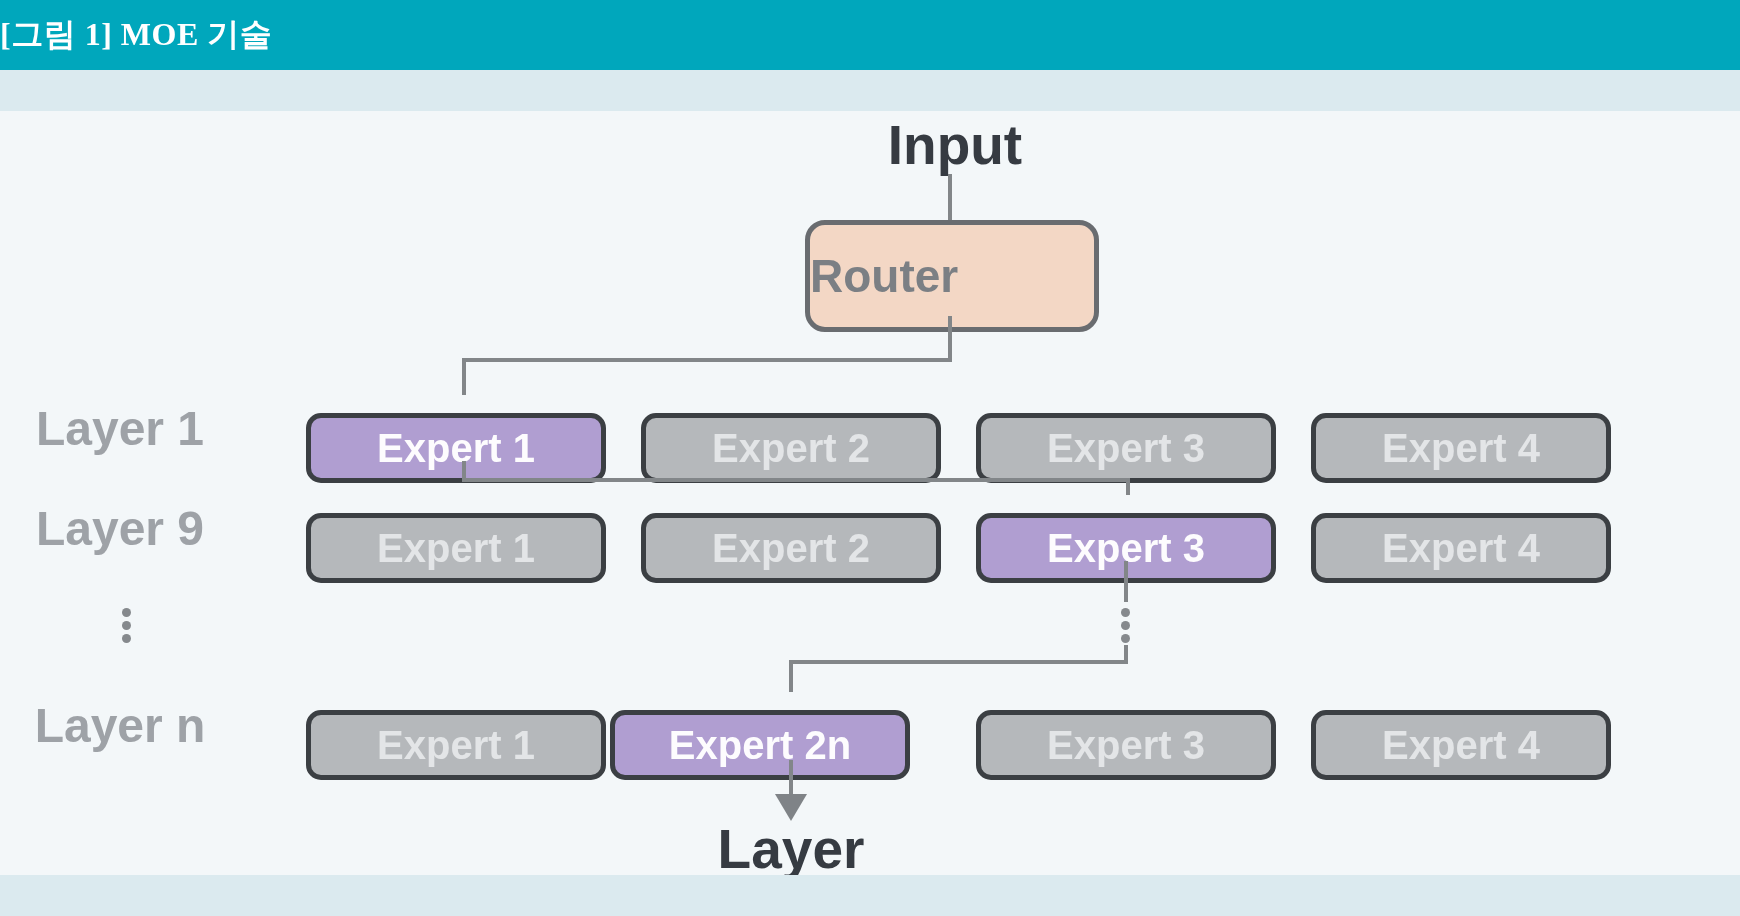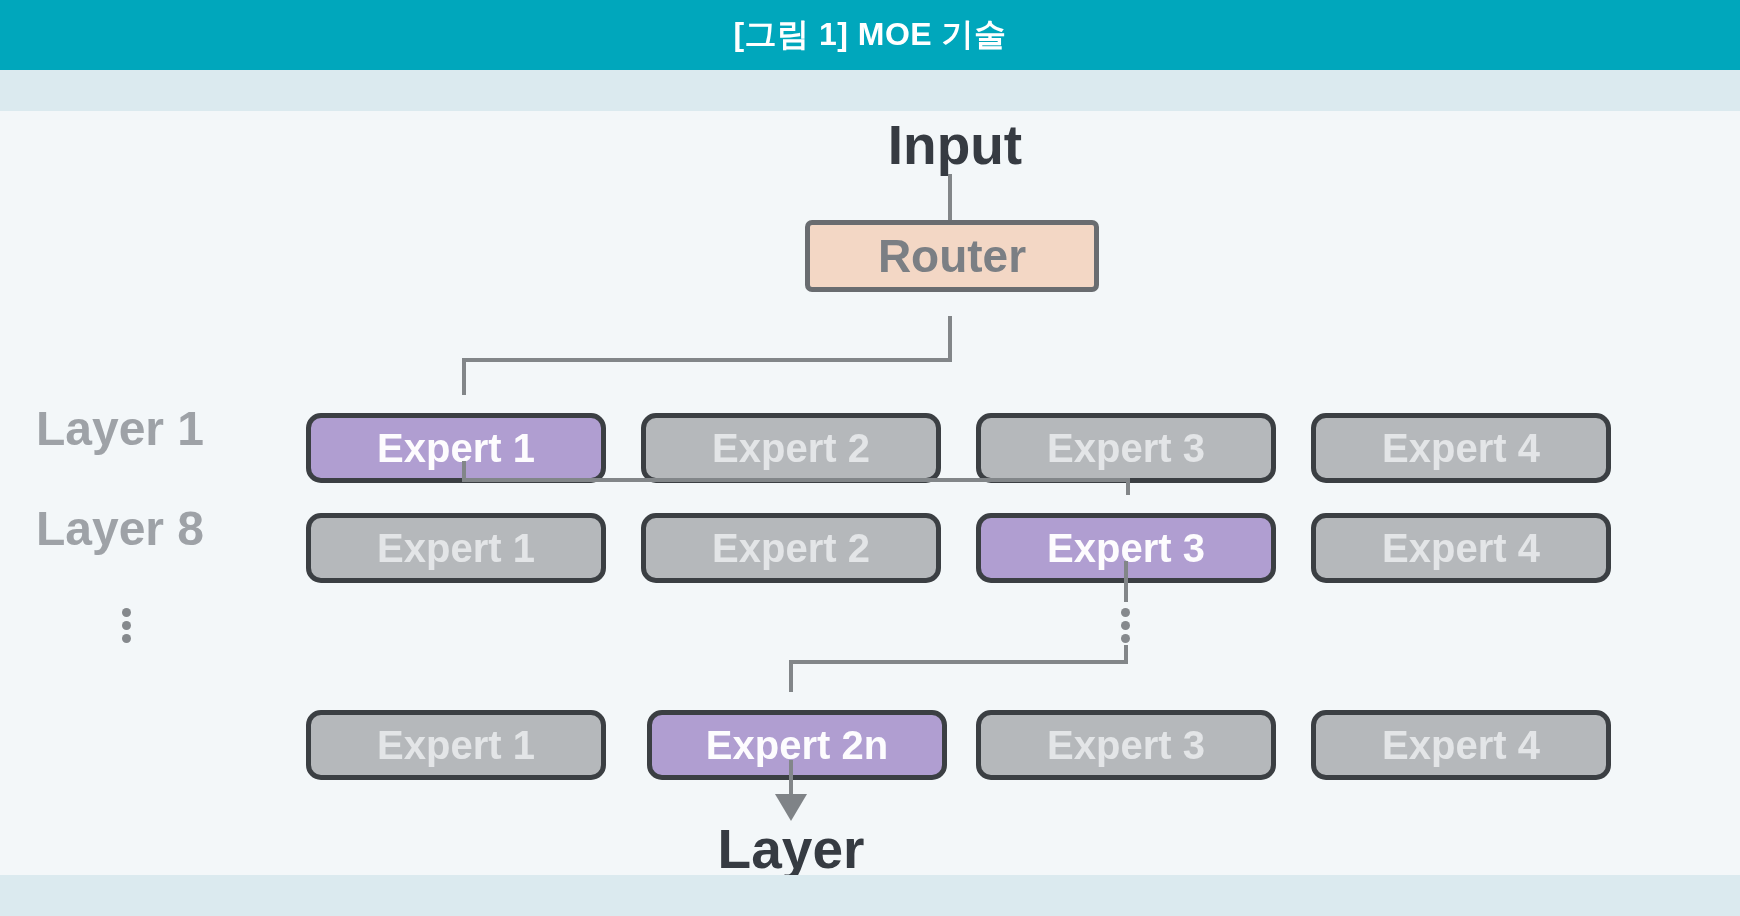--- a/index.html
+++ b/index.html
@@ -7,39 +7,39 @@
     position:relative;
     width:1740px;height:916px;
     background:#F3F7F9;
     overflow:hidden;
     font-family:"Liberation Sans", sans-serif;
     font-weight:bold;
   }
   .titlebar{
     position:absolute;left:0;top:0;width:1740px;height:70px;
     background:#00A7BC;
-    display:flex;align-items:center;justify-content:center;
-    color:#ffffff;font-size:32px;letter-spacing:0.5px;
+    display:flex;align-items:center;
+    color:#ffffff;font-size:32px;letter-spacing:0.5px;font-family:Liberation Serif, serif;
   }
   .strip{position:absolute;left:0;width:1740px;background:#DBEAEF;}
   .strip-top{top:70px;height:41px;}
   .strip-bottom{top:875px;height:41px;}
 
   .canvas{position:absolute;left:0;top:111px;width:1740px;height:764px;}
   .canvas > *{position:absolute;}
 
   .io-label{
     width:300px;text-align:center;
     color:#363B42;font-size:55px;line-height:46px;
   }
   .router{
-    left:805px;top:109px;width:294px;height:72px;
-    background:#F3D7C5;border:5px solid #696C70;border-radius:7px;
+    left:805px;top:109px;width:294px;height:112px;
+    background:#F3D7C5;border:5px solid #696C70;border-radius:20px;
     box-sizing:border-box;
-    display:flex;align-items:center;justify-content:center;
+    display:flex;align-items:center;
     color:#7B7F84;font-size:46px;
   }
   .layer-label{
     left:30px;width:180px;height:70px;
     display:flex;align-items:center;justify-content:center;
     color:#9EA2A7;font-size:48px;
   }
   .expert{
     width:300px;height:70px;box-sizing:border-box;
     background:#B5B8BB;border:5px solid #3B3F43;border-radius:15px;
@@ -94,21 +94,21 @@
         <span>Expert 3</span>
       </div>
     <div class="expert" style="left:1311px;top:282px;">
         <span>Expert 4</span>
       </div>
 
     <div class="conn v" style="left:462px;top:350px;height:21px;"></div>
     <div class="conn h" style="left:462px;top:367px;width:668px;"></div>
     <div class="conn v" style="left:1126px;top:367px;height:17px;"></div>
 
-    <div class="layer-label" style="top:382px;">Layer 8</div>
+    <div class="layer-label" style="top:382px;">Layer 9</div>
     <div class="expert" style="left:306px;top:382px;">
         <span>Expert 1</span>
       </div>
     <div class="expert" style="left:641px;top:382px;">
         <span>Expert 2</span>
       </div>
     <div class="expert active" style="left:976px;top:382px;">
         <span>Expert 3</span>
       </div>
     <div class="expert" style="left:1311px;top:382px;">
@@ -120,24 +120,25 @@
     <div class="dot" style="left:122px;top:523px;"></div>
 
     <div class="conn v" style="left:1124px;top:450px;height:41px;"></div>
     <div class="dot" style="left:1121px;top:497px;"></div>
     <div class="dot" style="left:1121px;top:510px;"></div>
     <div class="dot" style="left:1121px;top:523px;"></div>
     <div class="conn v" style="left:1124px;top:534px;height:19px;"></div>
     <div class="conn h" style="left:789px;top:549px;width:339px;"></div>
     <div class="conn v" style="left:789px;top:549px;height:32px;"></div>
 
+    <div class="layer-label" style="top:579px;">Layer n</div>
     <div class="expert" style="left:306px;top:579px;">
         <span>Expert 1</span>
       </div>
-    <div class="expert active" style="left:647px;top:579px;">
+    <div class="expert active" style="left:610px;top:579px;">
         <span>Expert 2n</span>
       </div>
     <div class="expert" style="left:976px;top:579px;">
         <span>Expert 3</span>
       </div>
     <div class="expert" style="left:1311px;top:579px;">
         <span>Expert 4</span>
       </div>
 
     <div class="conn v" style="left:789px;top:649px;height:36px;"></div>

